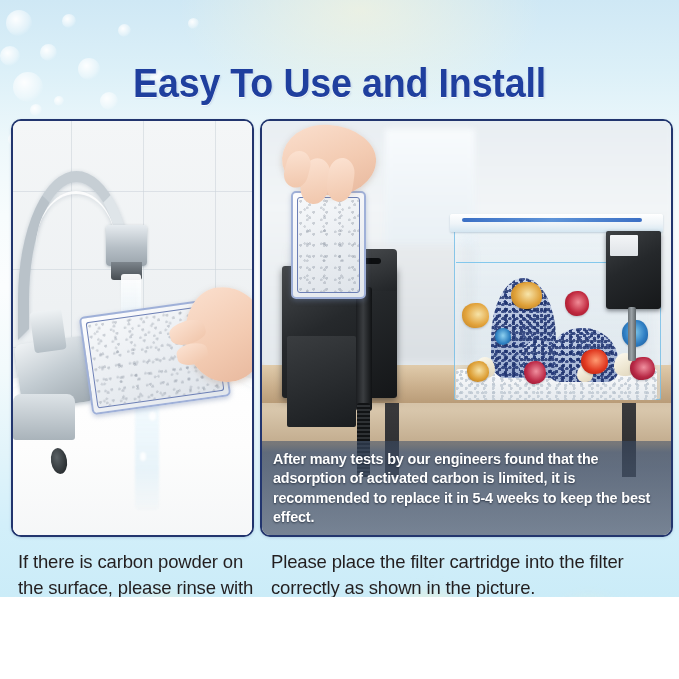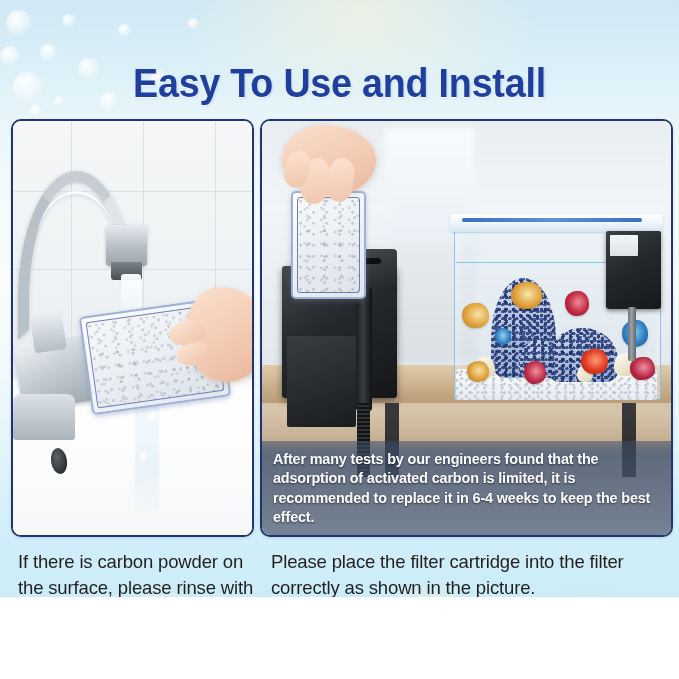--- a/index.html
+++ b/index.html
@@ -499,21 +499,21 @@
         <div class="cartridge-inner"></div>
       </div>
 
       <div id="hand-right" class="hand">
         <div class="finger" style="left:22%; top:48%; width:30%; height:66%; transform:rotate(6deg);"></div>
         <div class="finger" style="left:50%; top:46%; width:28%; height:62%; transform:rotate(4deg);"></div>
         <div class="finger" style="left:4%;  top:40%; width:26%; height:52%; transform:rotate(10deg);"></div>
       </div>
 
       <div id="overlay-banner">
-        <p id="overlay-text">After many tests by our engineers found that the adsorption of activated carbon is limited, it is recommended to replace it in 6-4 weeks to keep the best effect.</p>
+        <p id="overlay-text">After many tests by our engineers found that the adsorption of activated carbon is limited, it is recommended to replace it in 5-4 weeks to keep the best effect.</p>
       </div>
     </div>
   </div>
 
   <div id="caption-left" class="caption">If there is carbon powder on the surface, please rinse with cold water tests placing in the filter.</div>
   <div id="caption-right" class="caption">Please place the filter cartridge into the filter correctly as shown in the picture.</div>
 
 </div>
 
 </body></html>

